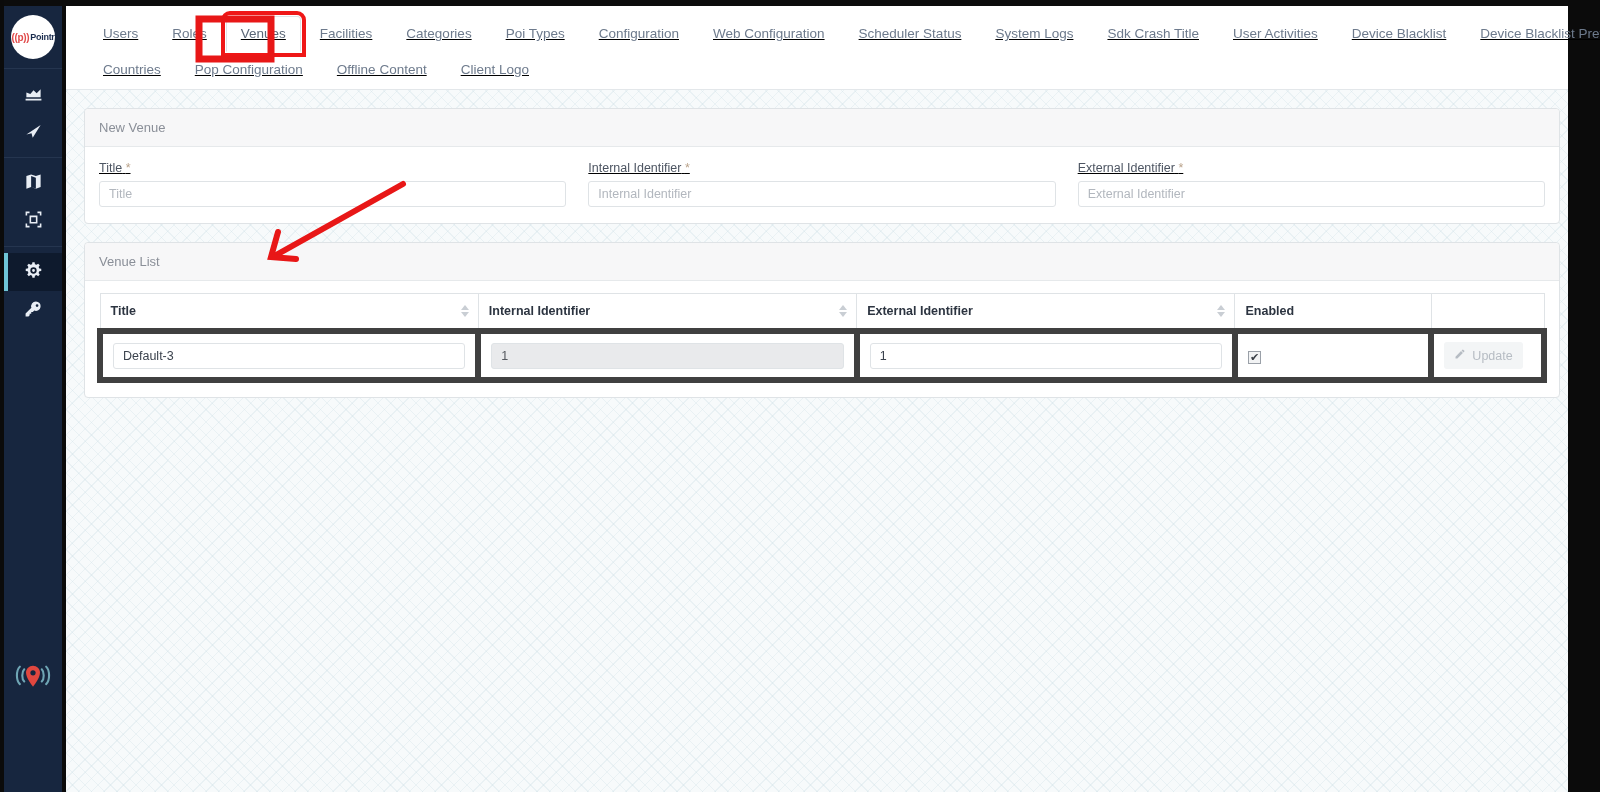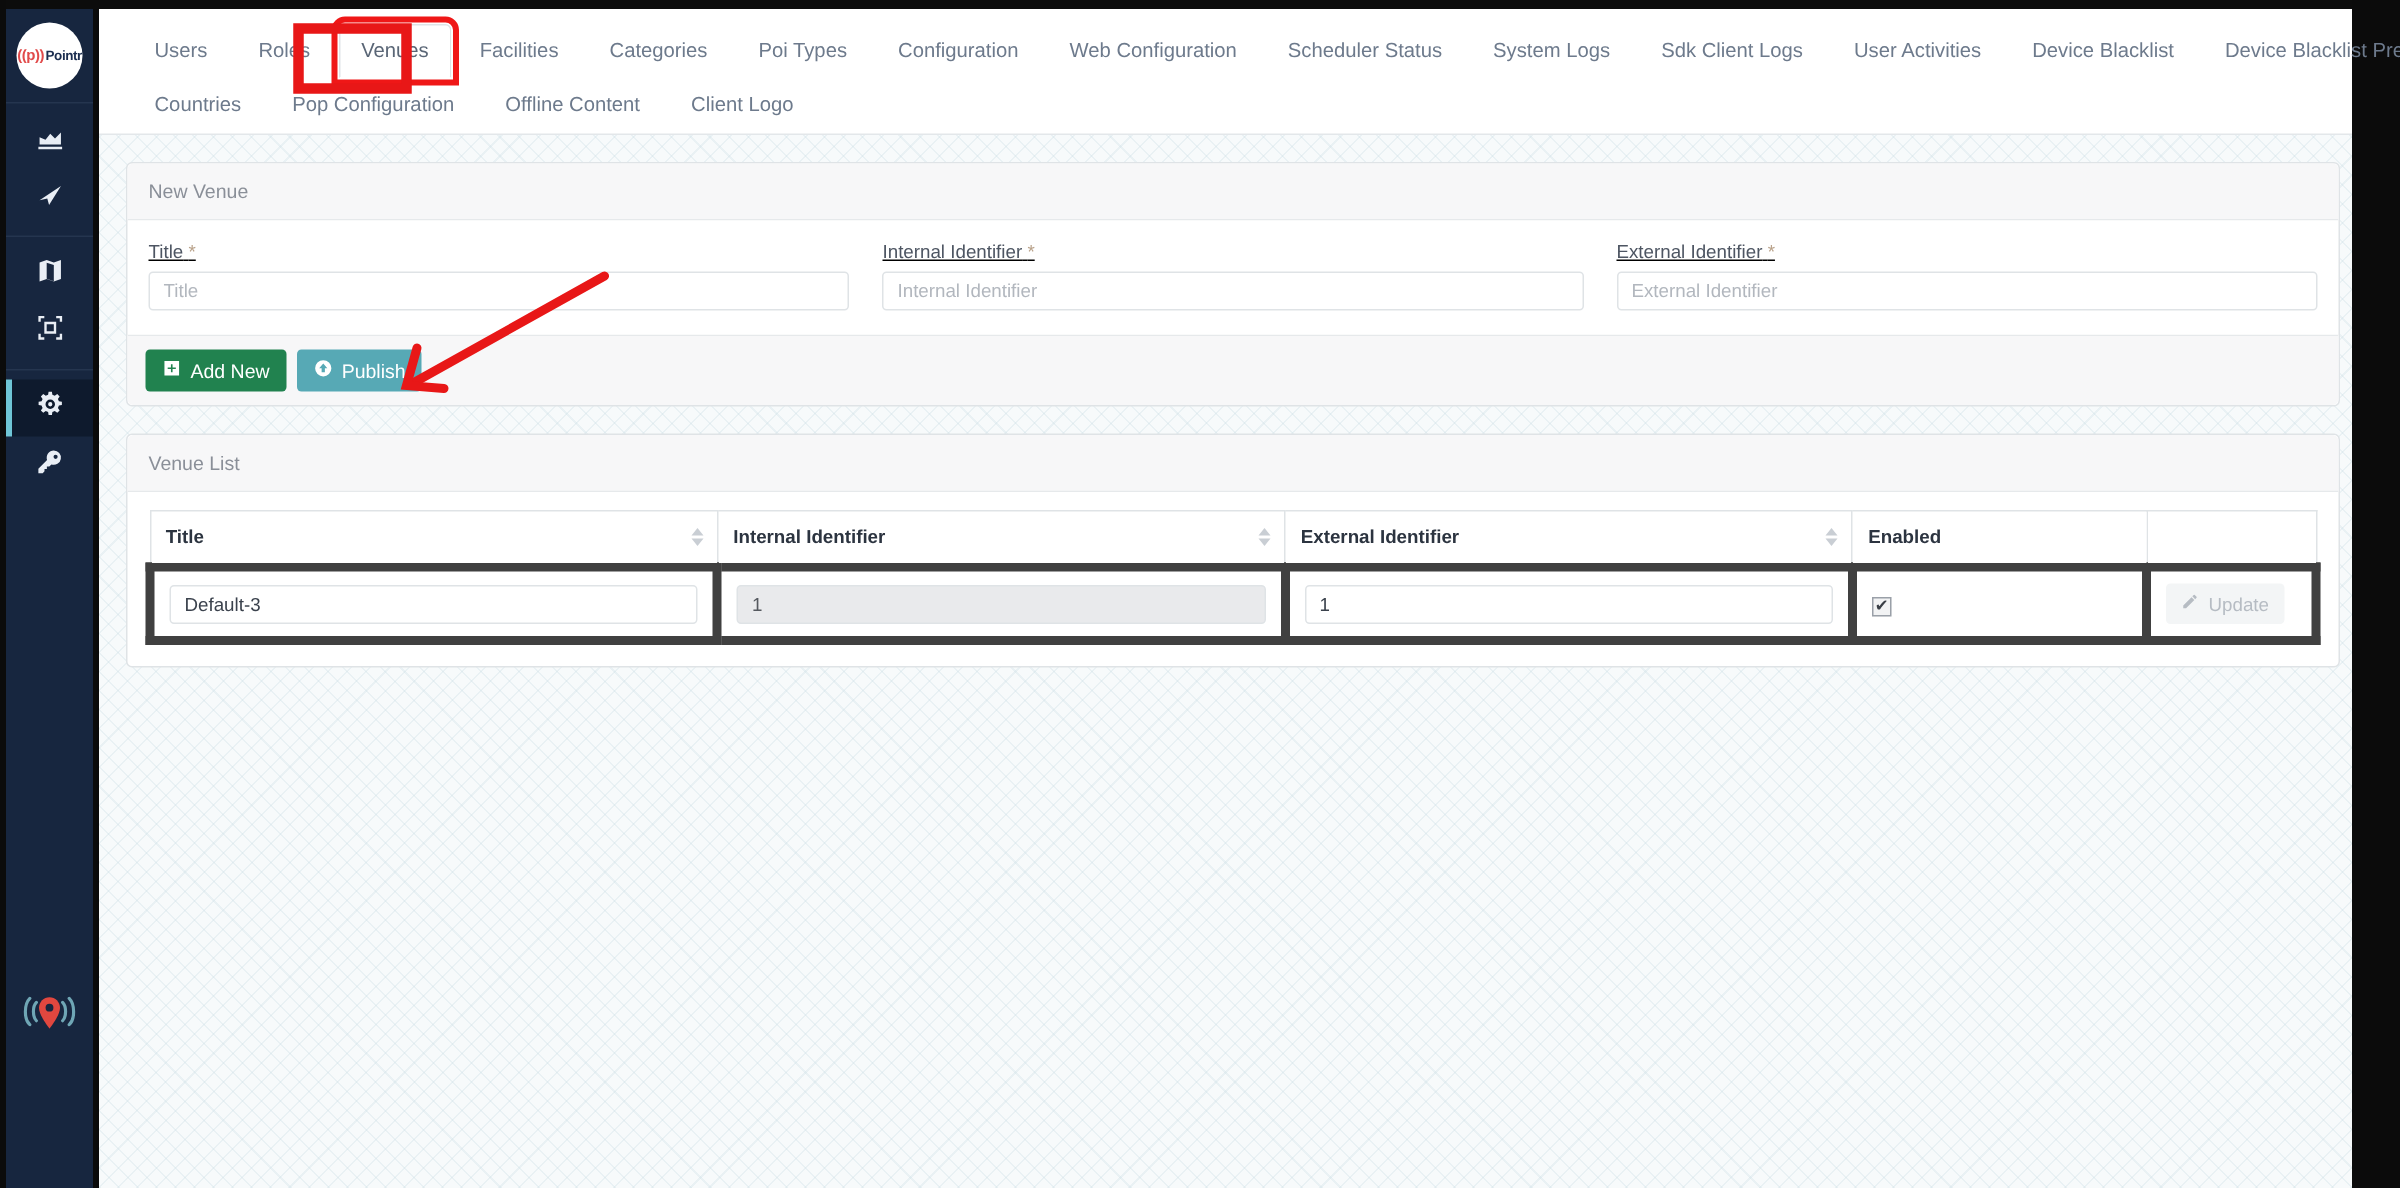--- a/index.html
+++ b/index.html
@@ -84,21 +84,21 @@
       repeating-linear-gradient(-45deg, rgba(202,221,228,0.30) 0 1px, transparent 1px 9px);
   }
 
   
   #tabbar {
     background: #fff;
     padding: 10px 22px 0 22px;
     border-bottom: 1px solid #e3e7ea;
     min-height: 84px;
   }
-  .tab-rows { display: block; }
+  .tab-rows { display: block; text-decoration: underline; }
   .tab-row { display: flex; align-items: center; flex-wrap: nowrap; }
   .tab {
     position: relative;
     font-size: 13.5px;
     color: #6d7a8c;
     padding: 9px 14px;
     line-height: 16px;
     white-space: nowrap;
     cursor: pointer;
     border: 1px solid transparent;
@@ -340,21 +340,21 @@
             <div class="tab">Users</div>
             <div class="tab">Roles</div>
             <div class="tab active highlight">Venues</div>
             <div class="tab">Facilities</div>
             <div class="tab">Categories</div>
             <div class="tab">Poi Types</div>
             <div class="tab">Configuration</div>
             <div class="tab">Web Configuration</div>
             <div class="tab">Scheduler Status</div>
             <div class="tab">System Logs</div>
-            <div class="tab">Sdk Client Logs</div>
+            <div class="tab">Sdk Crash Title</div>
             <div class="tab">User Activities</div>
             <div class="tab">Device Blacklist</div>
             <div class="tab">Device Blacklist Prefixes</div>
           </div>
         <div class="tab-row" id="tab-row-2">
             <div class="tab">Countries</div>
             <div class="tab">Pop Configuration</div>
             <div class="tab">Offline Content</div>
             <div class="tab">Client Logo</div>
           </div>
@@ -386,38 +386,20 @@
 
             <div class="form-field">
               <label class="form-label">
                 <span>External Identifier</span>
                 <span class="req">*</span>
               </label>
               <input class="form-input" type="text" placeholder="External Identifier" style="">
             </div>
 
           </div>
-        </div>
-        <div class="panel-foot">
-          <button class="btn btn-green">
-            <span>
-              <svg viewBox="0 0 24 24">
-                  <path d="M3 3h18v18H3V3zm8 4v4H7v2h4v4h2v-4h4v-2h-4V7h-2z"></path>
-                </svg>
-            </span>
-            <span>Add New</span>
-          </button>
-          <button class="btn btn-teal">
-            <span>
-              <svg viewBox="0 0 24 24">
-                  <path d="M12 2a10 10 0 100 20 10 10 0 000-20zm0 4l5 6h-3v5h-4v-5H7l5-6z"></path>
-                </svg>
-            </span>
-            <span>Publish</span>
-          </button>
         </div>
       </section>
 
       <section class="panel">
         <div class="panel-head">Venue List</div>
         <div class="tbl-wrap">
           <table class="venue-tbl">
             <colgroup>
               <col style="width:26.2%">
                 <col style="width:26.2%">

